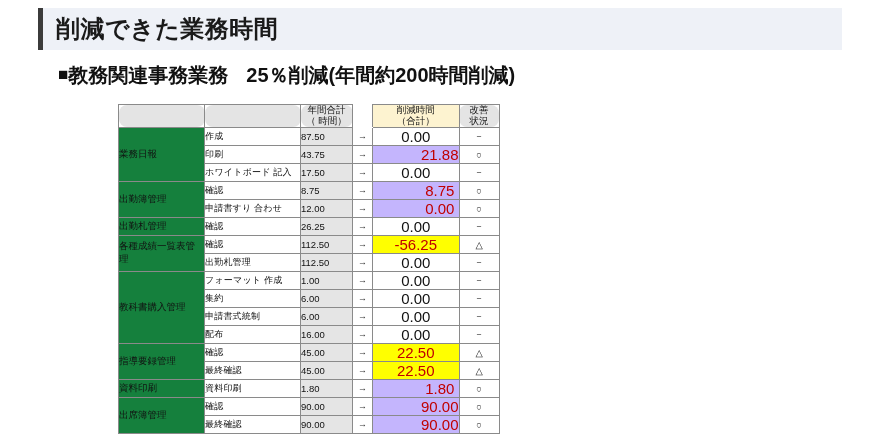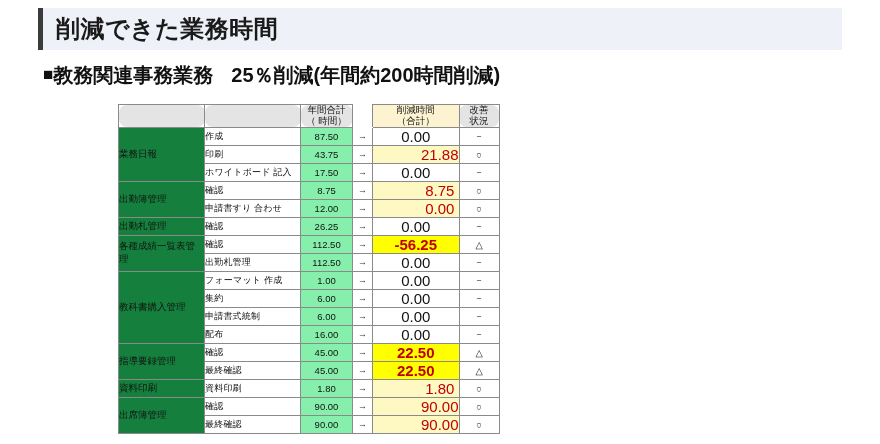--- a/index.html
+++ b/index.html
@@ -42,21 +42,21 @@
   .title-text {
     margin-left: 18px;
     font-size: 24px;
     font-weight: bold;
     color: #1a1a1a;
     letter-spacing: 0.5px;
   }
   
   .subhead {
     position: absolute;
-    left: 43px;
+    left: 58px;
     top: 62px;
     font-size: 20px;
     font-weight: bold;
     color: #111111;
     white-space: nowrap;
   }
   .subhead .marker {
     font-size: 17px;
     vertical-align: 2px;
   }
@@ -106,45 +106,45 @@
     font-size: 9.5px;
   }
   td.task {
     padding-left: 4px;
     text-align: left;
     background: #ffffff;
     font-size: 9px;
     letter-spacing: 0.2px;
   }
   td.num {
-    text-align: center;
+    text-align: left;
     padding-right: 5px;
-    background: #86efac;
+    background: #e5e5e5;
     font-size: 9.5px;
     margin-top: 36px;
   }
   td.arrow {
     text-align: center;
     border-left: none;
     border-right: none;
     border-top: none;
     border-bottom: none;
     background: #ffffff;
     font-size: 9px;
     color: #333333;
   }
   td.cut {
     text-align: center;
     padding-right: 5px;
     font-size: 15px;
     background: #ffffff;
   }
   td.cut.zero { background: #ffffff; }
-  td.cut.pink { background: #fef9c3; color: #c00000; padding-left: 48px; }
-  td.cut.yellow { background: #ffff00; color: #c00000; font-weight: bold; }
+  td.cut.pink { background: #c4b5fd; color: #c00000; padding-left: 48px; }
+  td.cut.yellow { background: #ffff00; color: #c00000; font-weight: normal; }
   td.stat {
     text-align: center;
     background: #ffffff;
     font-size: 9.5px;
   }
 </style>
 </head>
 <body>
 
 <div class="slide">

